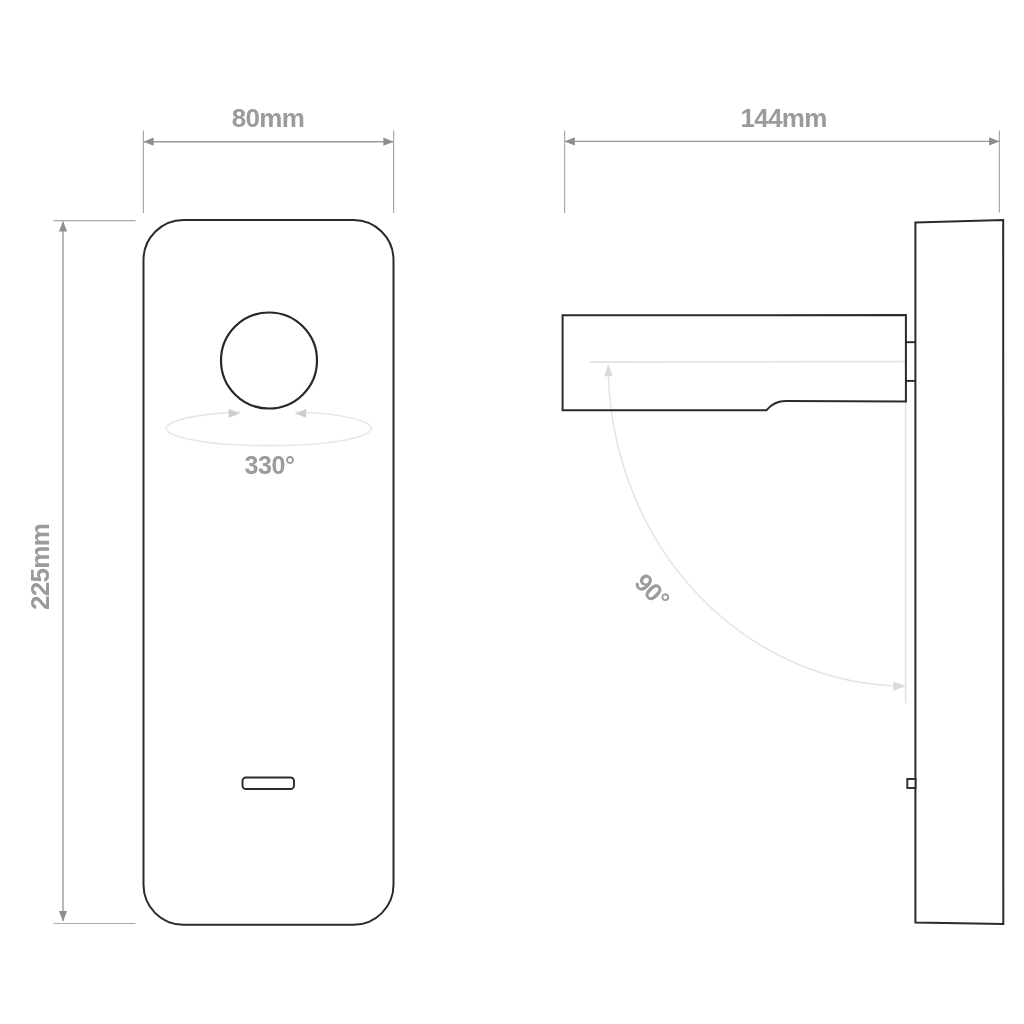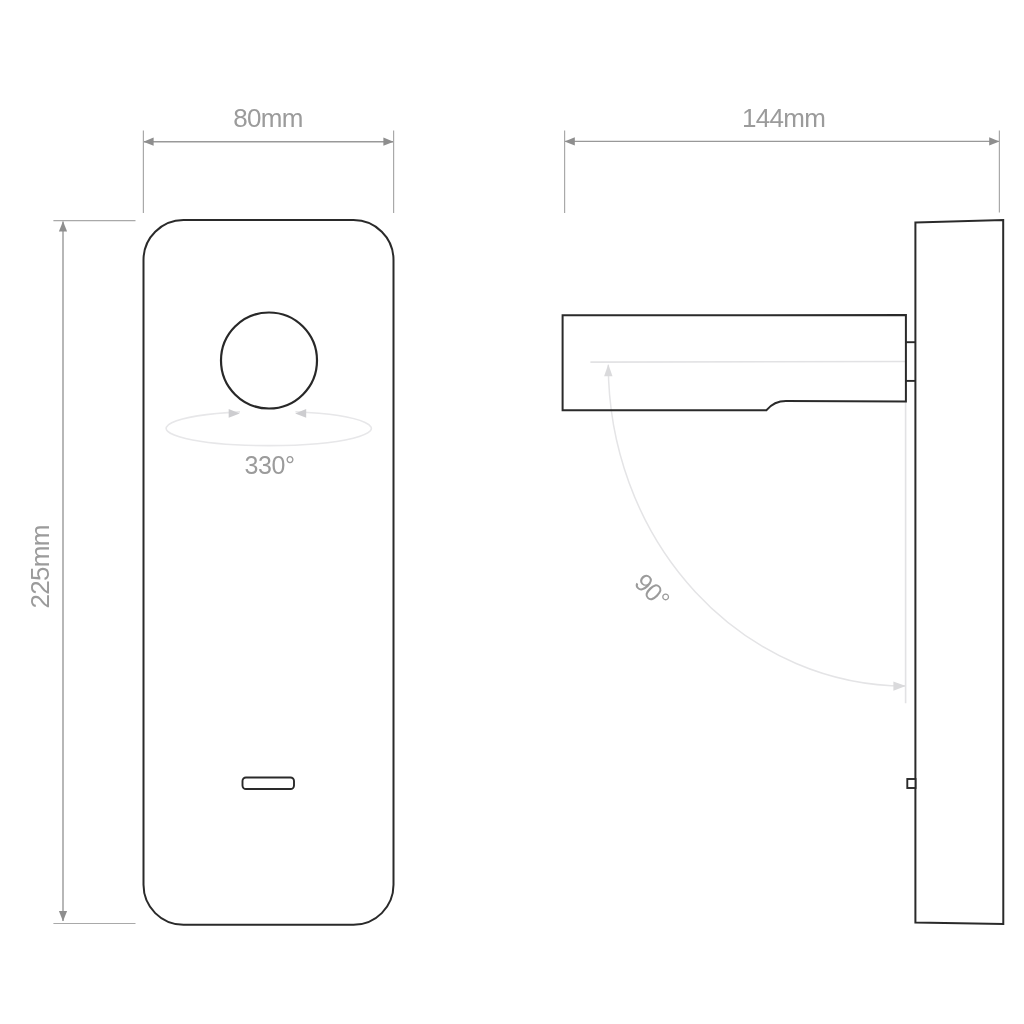--- a/index.html
+++ b/index.html
@@ -1,16 +1,16 @@
 <!DOCTYPE html>
 <html><head>
 <meta charset="utf-8">
 <style>
   html,body{margin:0;padding:0;background:#ffffff;}
-  .page{width:1024px;height:1024px;position:relative;background:#ffffff;}
+  .page{width:1024px;height:1024px;position:relative;background:#ffffff;font-weight:bold;}
   text{font-family:"Liberation Sans", sans-serif;fill:#9b9b9b;}
 </style>
 </head>
 <body>
 <div class="page">
 <svg width="1024" height="1024" viewBox="0 0 1024 1024" xmlns="http://www.w3.org/2000/svg">
 
   <rect x="0" y="0" width="1024" height="1024" fill="#ffffff"></rect>
 
   <text x="268" y="126.5" font-size="26" text-anchor="middle" letter-spacing="-0.7">80mm</text>

